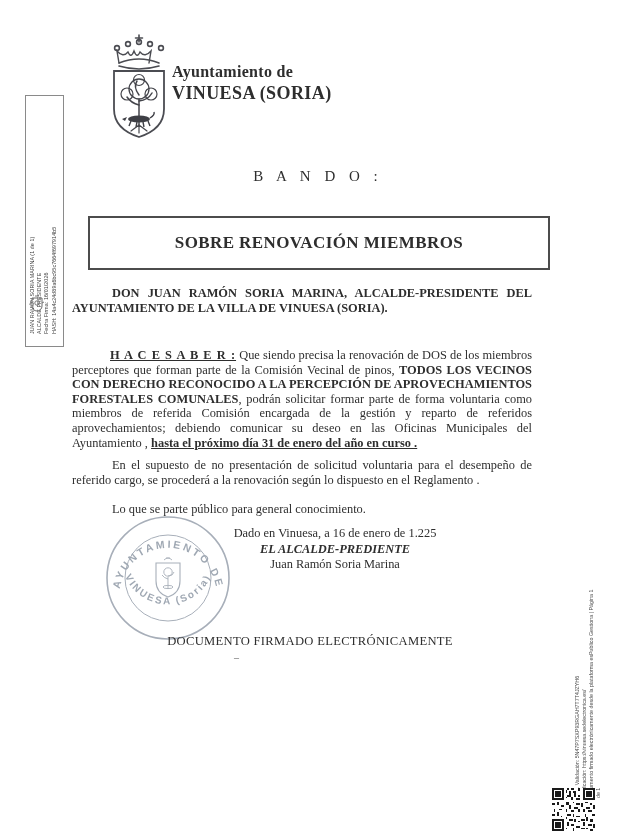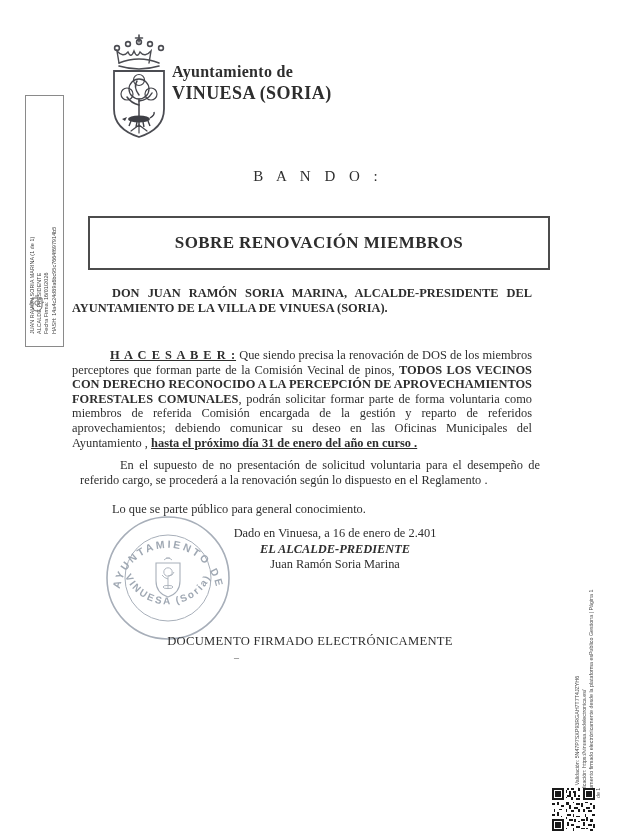--- a/index.html
+++ b/index.html
@@ -128,21 +128,21 @@
 <div class="abs bando">B A N D O :</div>
 
 <div class="abs title-box">
   <div>SOBRE RENOVACIÓN MIEMBROS</div>
 </div>
 
 <div class="abs para bold indent" style="top:286px;">DON JUAN RAMÓN SORIA MARINA, ALCALDE-PRESIDENTE DEL AYUNTAMIENTO DE LA VILLA DE VINUESA (SORIA).</div>
 
 <div class="abs para" style="top:348px;"><span style="display:inline-block;width:38px;"></span><span class="hs-label">H A C E   S A B E R :</span><span> Que siendo precisa la renovación de DOS de los miembros perceptores que forman parte de la Comisión Vecinal de pinos, </span><span class="bold">TODOS LOS VECINOS CON DERECHO RECONOCIDO A LA PERCEPCIÓN DE APROVECHAMIENTOS FORESTALES COMUNALES</span><span>, podrán solicitar formar parte de forma voluntaria como miembros de referida Comisión encargada de la gestión y reparto de referidos aprovechamientos; debiendo comunicar su deseo en las Oficinas Municipales del Ayuntamiento , </span><span class="deadline">hasta el próximo día 31 de enero del año en curso .</span></div>
 
-<div class="abs para indent" style="top:458px;margin-left:8px;">En el supuesto de no presentación de solicitud voluntaria para el desempeño de referido cargo, se procederá a la renovación según lo dispuesto en el Reglamento .</div>
+<div class="abs para indent" style="top:458px;">En el supuesto de no presentación de solicitud voluntaria para el desempeño de referido cargo, se procederá a la renovación según lo dispuesto en el Reglamento .</div>
 
 <div class="abs para indent" style="top:502px;">Lo que se parte público para general conocimiento.</div>
 
 <svg class="abs stamp" viewBox="0 0 130 130">
   <defs>
     <path id="stampTop" d="M17,74 A49,49 0 0 1 113,74"></path>
     <path id="stampBot" d="M20,58 A47,47 0 0 0 110,58"></path>
   </defs>
   <circle cx="65" cy="65" r="61" fill="none" stroke="#98a1ad" stroke-width="1.6"></circle>
   <circle cx="65" cy="65" r="43" fill="none" stroke="#98a1ad" stroke-width="1"></circle>
@@ -155,21 +155,21 @@
   <g stroke="#98a1ad" fill="none" stroke-width="1.1">
     <path d="M53,50 h24 v18 q0,12 -12,16 q-12,-4 -12,-16 z"></path>
     <path d="M61,47 q4,-4 8,0 M63,45 h4" stroke-width="0.9"></path>
     <path d="M65,76 v-12 M65,66 q-4,-1 -6,-4 M65,63 q5,0 6,-4" stroke-width="0.9"></path>
     <circle cx="65" cy="59" r="4.2" stroke-width="0.9"></circle>
     <ellipse cx="65" cy="74" rx="5" ry="1.6" stroke-width="0.9"></ellipse>
   </g>
 </svg>
 
 <div class="abs sig">
-  <div>Dado en Vinuesa, a 16 de enero de 2.401</div>
+  <div>Dado en Vinuesa, a 16 de enero de 1.225</div>
   <div class="sig-cargo">EL ALCALDE-PREDIENTE</div>
   <div>Juan Ramón Soria Marina</div>
 </div>
 <div class="abs firmado">DOCUMENTO FIRMADO ELECTRÓNICAMENTE</div>
 
 <div class="abs mid-dash">–</div>
 
 <div class="abs right-strip">
   <div class="vblock">
     <div>Cód. Validación: 5N47P7SXP93RGAH7T7T4JZYH6</div>

